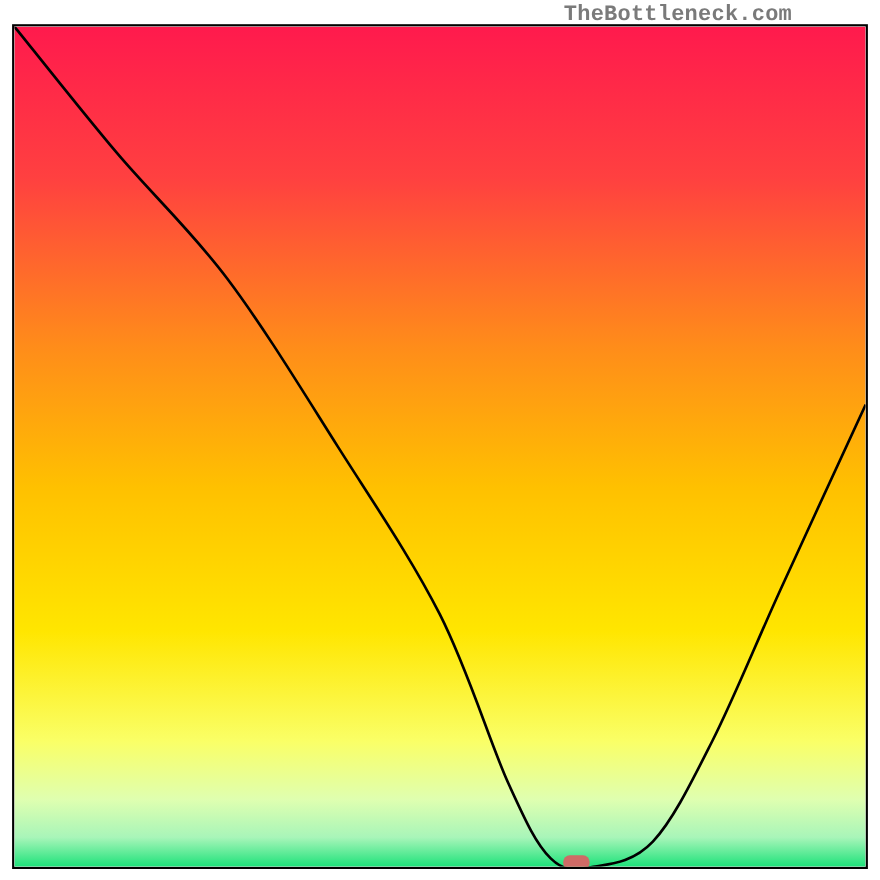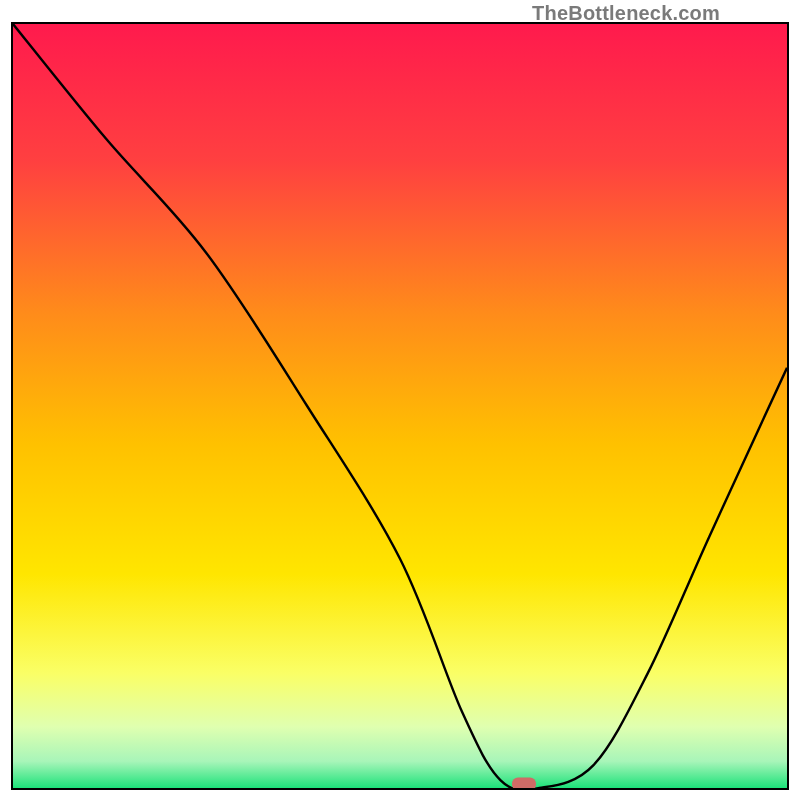--- a/index.html
+++ b/index.html
@@ -7,20 +7,21 @@
     padding: 0;
     width: 800px;
     height: 800px;
     background: #ffffff;
     font-family: Arial, Helvetica, sans-serif;
   }
   .chart-wrap {
     position: relative;
     width: 732px;
     height: 800px;
+    font-family: Liberation Mono, monospace;
   }
   .plot-area {
     position: absolute;
     left: 11px;
     top: 22px;
     width: 778px;
     height: 768px;
     border: 2px solid #000000;
     box-sizing: border-box;
     overflow: hidden;

